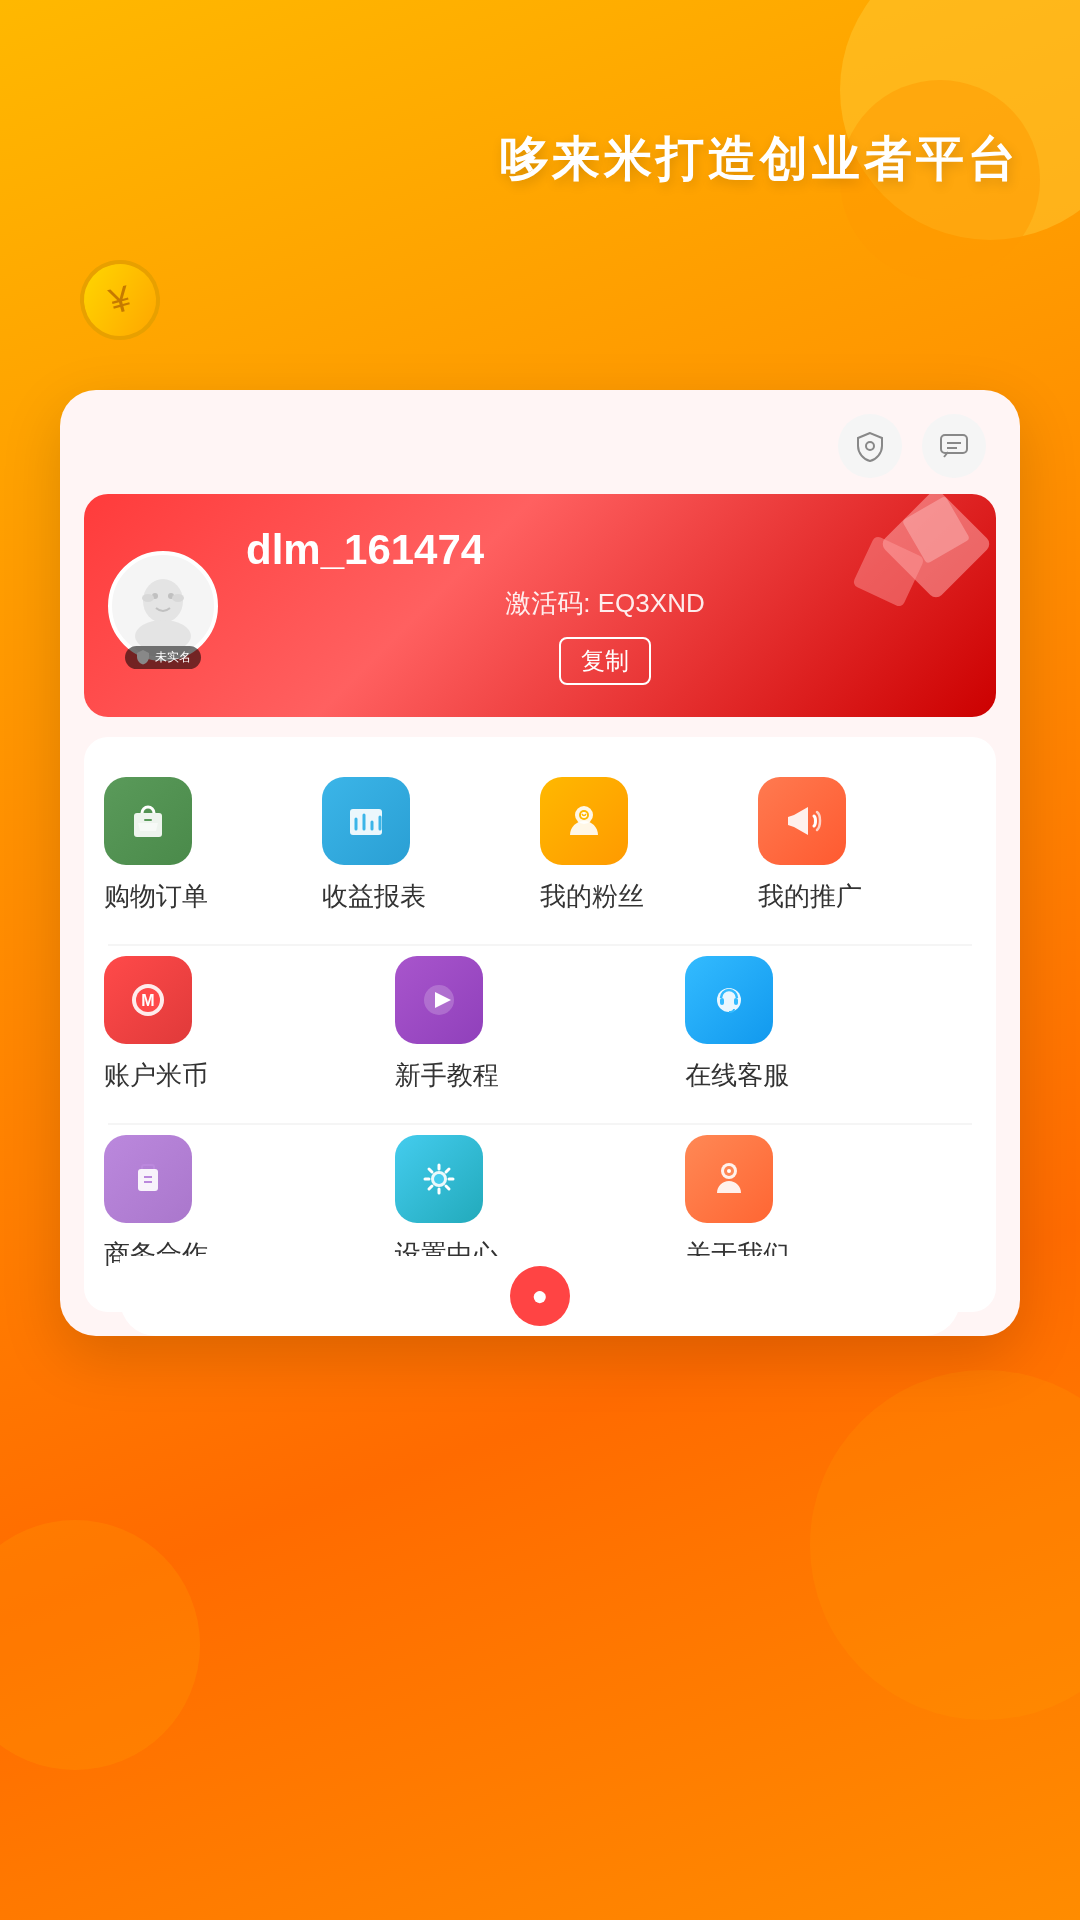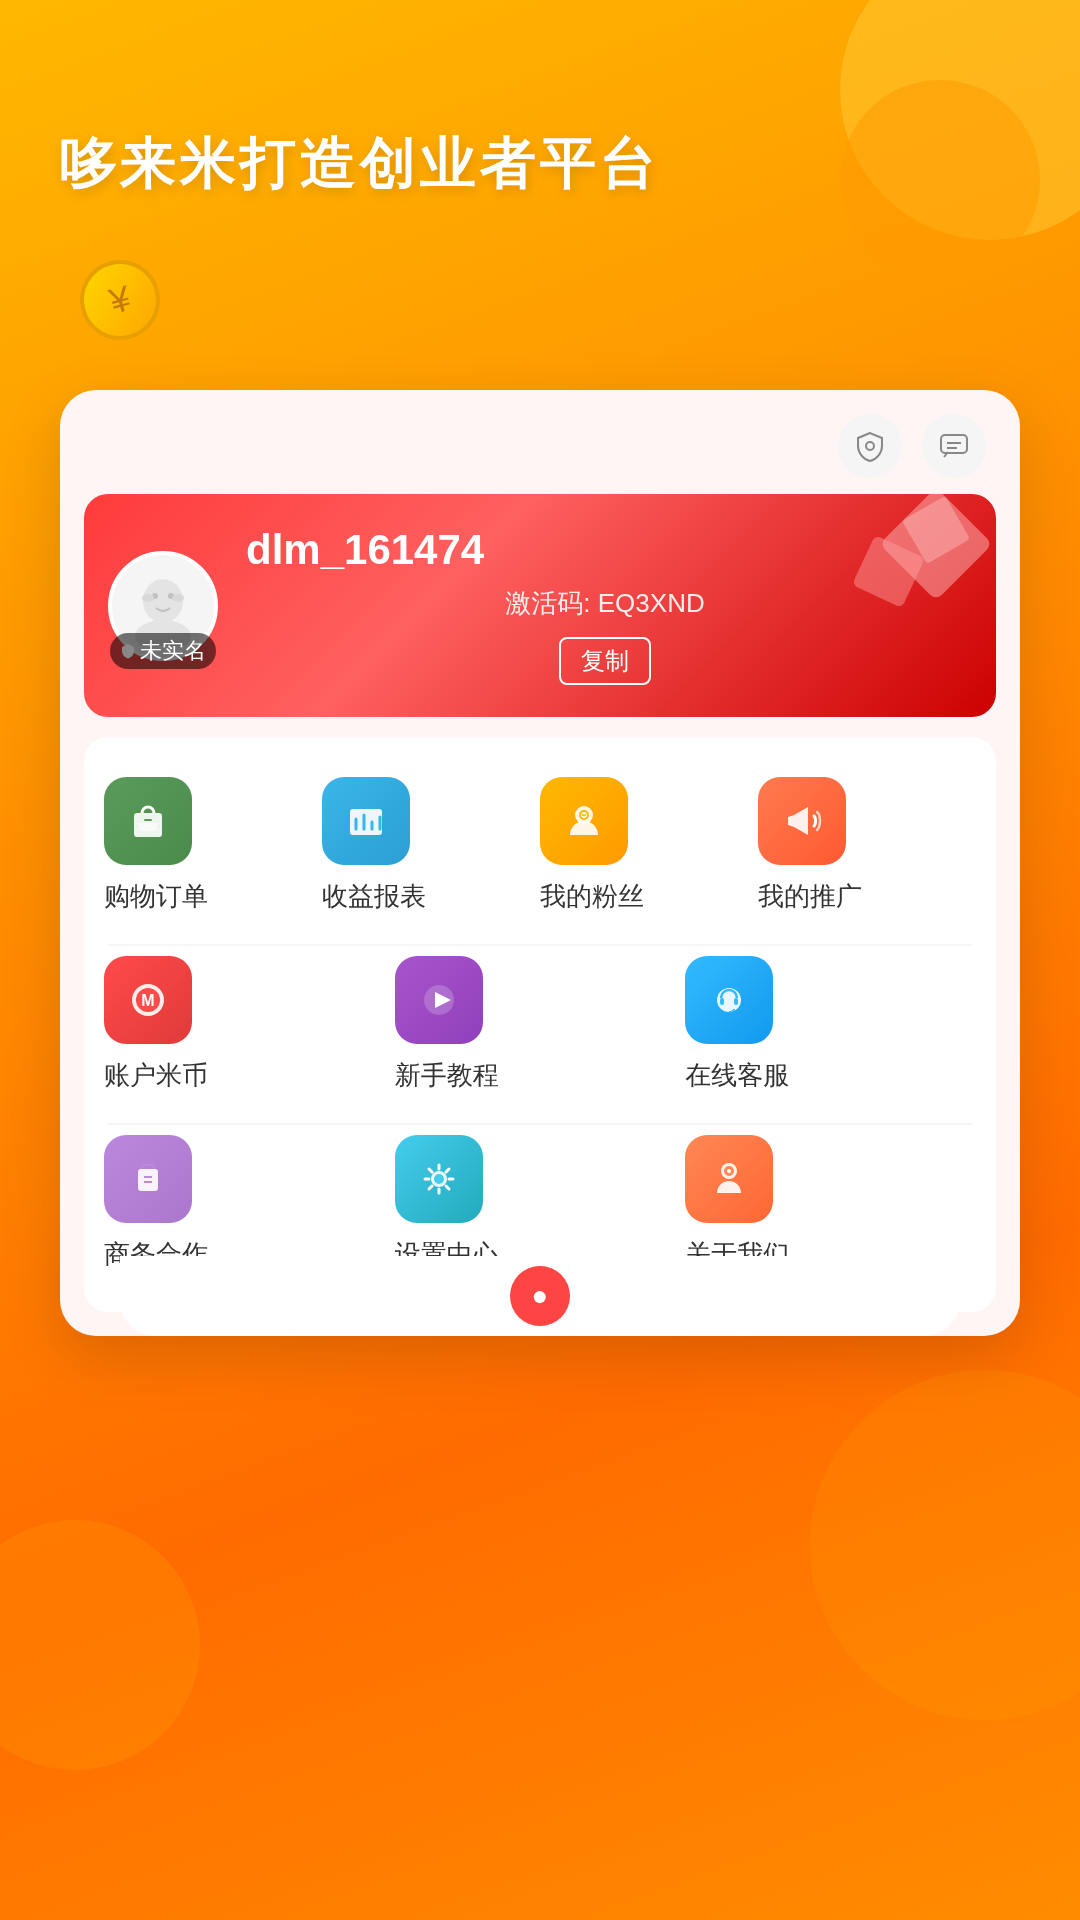--- a/index.html
+++ b/index.html
@@ -64,29 +64,28 @@
       font-size: 36px;
       color: #C67A00;
       transform: rotate(-15deg);
     }
 
     
     .main-title {
       position: absolute;
       top: 130px;
       left: 0; right: 0;
-      text-align: left;
-      font-size: 56px;
+      text-align: right;
+      font-size: 48px;
       font-weight: 900;
       color: white;
       text-shadow: 2px 4px 12px rgba(0,0,0,0.15);
       letter-spacing: 4px;
       line-height: 1.2;
       padding: 0 60px;
-      font-family: Liberation Serif, serif;
     }
 
     
     .card-container {
       position: absolute;
       top: 390px;
       left: 60px;
       right: 60px;
       background: #FFF5F5;
       border-radius: 36px;
@@ -162,21 +161,21 @@
       height: 80px;
       opacity: 0.7;
     }
     .unverified-badge {
       position: absolute;
       bottom: -8px;
       left: 50%;
       transform: translateX(-50%);
       background: rgba(0,0,0,0.55);
       color: white;
-      font-size: 22px;
+      font-size: 12px;
       padding: 3px 10px;
       border-radius: 20px;
       white-space: nowrap;
       display: flex;
       align-items: center;
       gap: 4px;
     }
 
     
     .profile-info {

